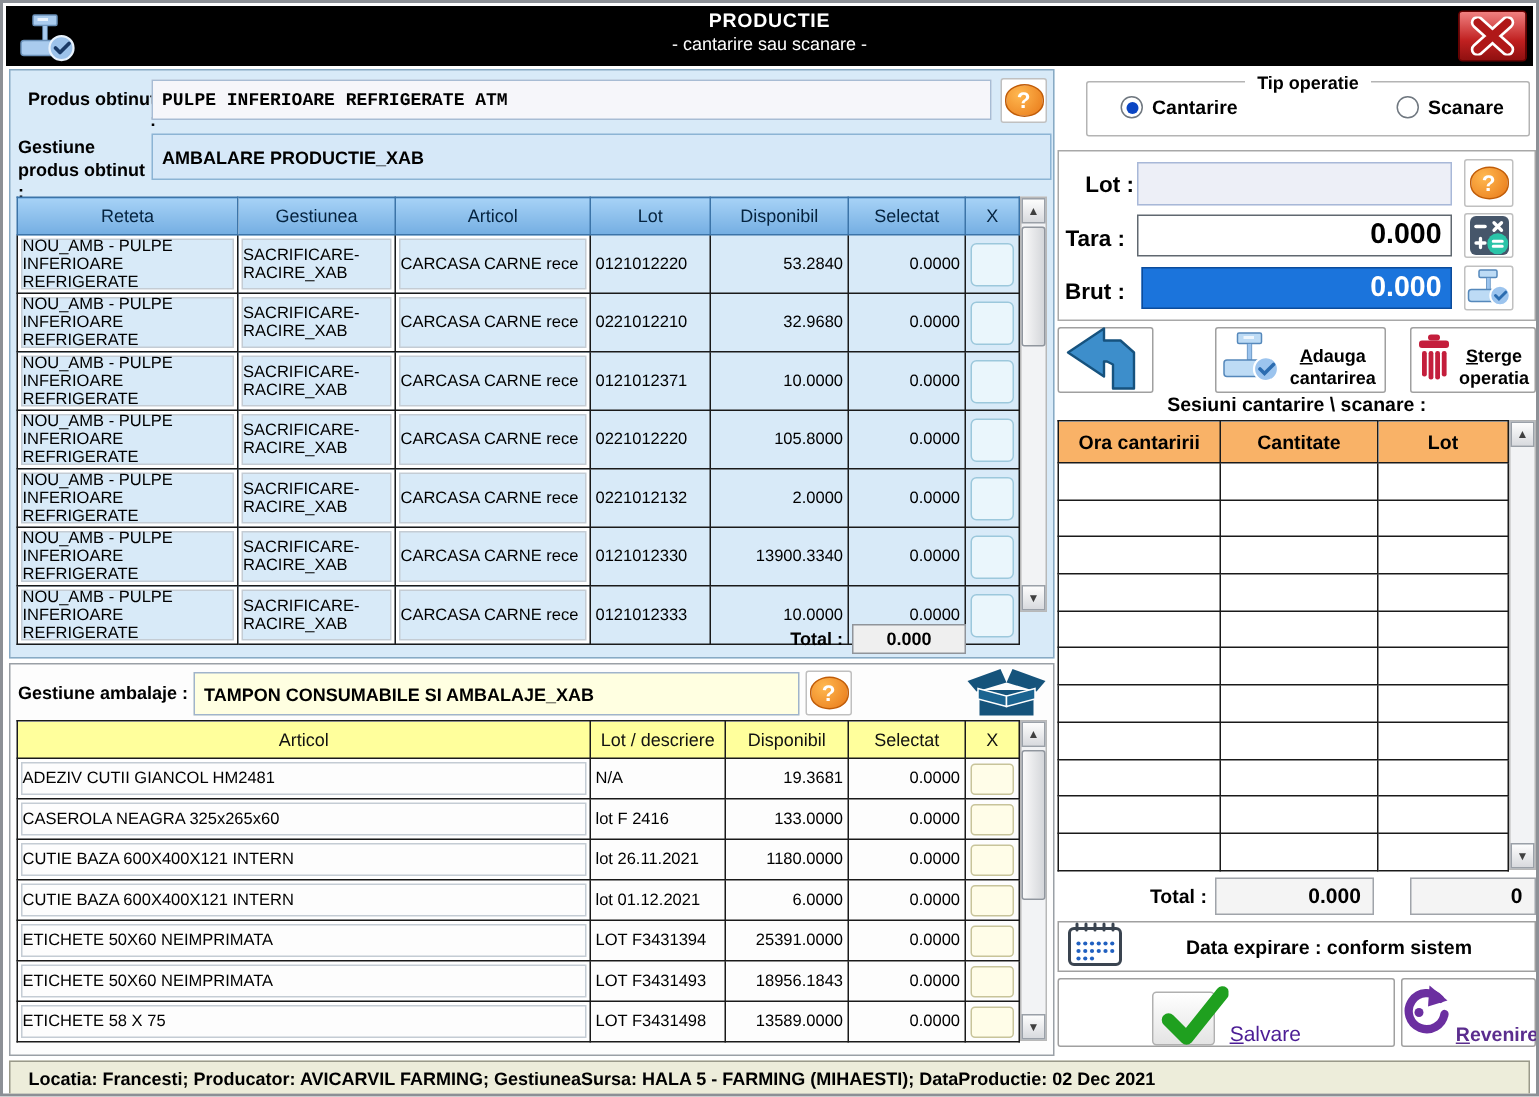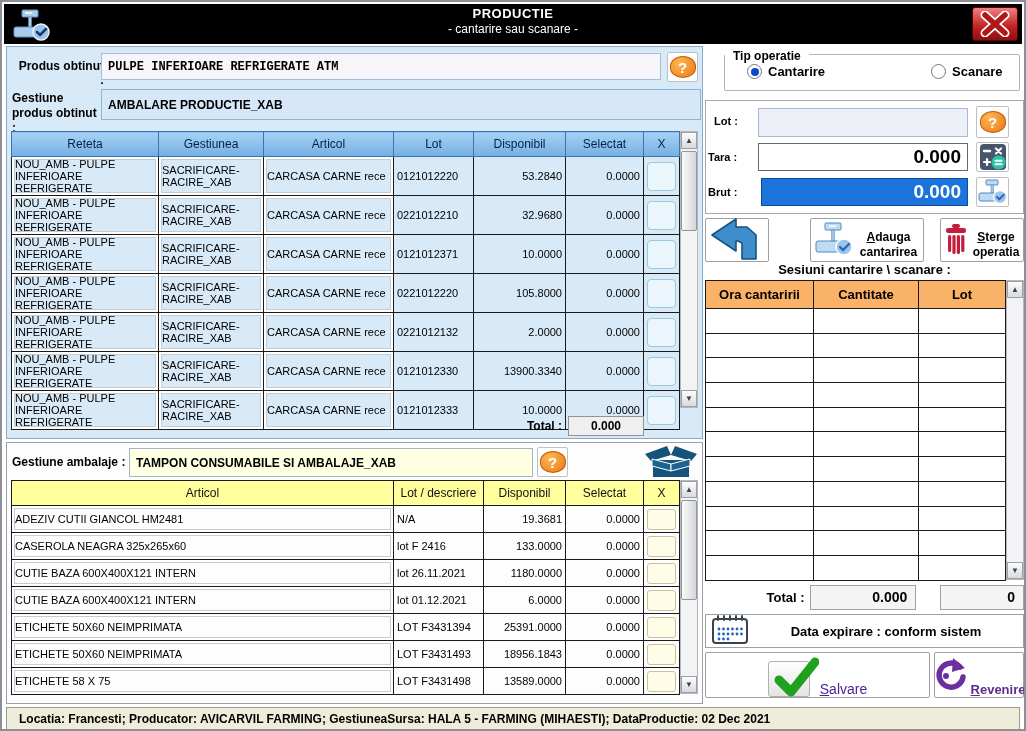--- a/index.html
+++ b/index.html
@@ -66,30 +66,30 @@
   
   #panel2 { position:absolute; left:4px; top:440px; width:697px; height:262px; background:#fdfdfd; border:1px solid #9aa0a6; }
   #amb-label { position:absolute; left:5px; top:12px; width:118px; }
   #amb-field { position:absolute; left:122px; top:5px; width:404px; height:29px; background:#ffffe1;
     border:1px solid #a0b4cc; font-weight:bold; font-size:12px; padding:7px 4px 0 6px; }
   #amb-help { position:absolute; left:530px; top:4px; width:31px; height:30px; }
   #box-icon { position:absolute; left:634px; top:1px; }
   #t2wrap { position:absolute; left:4px; top:37px; }
   
   #tip-box { position:absolute; left:722px; top:52px; width:296px; height:37px; border:1px solid #b4b4b4; border-radius:2px; }
-  #tip-label { position:absolute; left:0; top:-9px; width:100%; }
+  #tip-label { position:absolute; left:0; top:-9px; width:100%; text-align:center; }
   #tip-label span { background:#fff; padding:0 8px; font-weight:bold; font-size:12px; }
   .radio-row { position:absolute; top:9px; display:flex; align-items:center; gap:6px; cursor:pointer; }
   #radio-cantarire { left:22px; } #radio-scanare { left:206px; }
   .radio { width:15px; height:15px; border-radius:50%; border:1px solid #707880; background:#fff;
     display:flex; align-items:center; justify-content:center; }
   .radio .dot { width:8px; height:8px; border-radius:50%; background:#0b46c4; }
   .radio-row .lbl { font-size:13px; }
   #fields-box { position:absolute; left:703px; top:98px; width:319px; height:114px; border:1px solid #a8a8a8; background:#fff; }
-  .fld-label { position:absolute; font-weight:bold; font-size:11px; text-align:left; width:42px; }
+  .fld-label { position:absolute; font-weight:bold; font-size:15px; text-align:right; width:42px; }
   #lot-label { left:8px; top:14px; } #tara-label { left:2px; top:50px; } #brut-label { left:2px; top:85px; }
   #lot-field { position:absolute; left:52px; top:7px; width:210px; height:29px; background:#edeff7; border:1px solid #a8b8d8; }
   #tara-field { position:absolute; left:52px; top:42px; width:210px; height:28px; background:#fff; border:1px solid #606870;
     font-weight:bold; font-size:19px; text-align:right; padding:2px 6px 0 0; }
   #brut-field { position:absolute; left:55px; top:77px; width:207px; height:28px; background:#1b74dc; border:1px solid #0c4c9c;
     color:#fff; font-weight:bold; font-size:19px; text-align:right; padding:2px 6px 0 0; }
   #lot-help { position:absolute; left:270px; top:5px; width:33px; height:32px; }
   .side-iconbtn { position:absolute; left:270px; width:33px; height:30px; background:#fff; border:1px solid #c0c0c0;
     border-radius:2px; display:flex; align-items:center; justify-content:center; cursor:pointer; }
   #calc-btn { top:41px; } #scale-btn { top:76px; }

